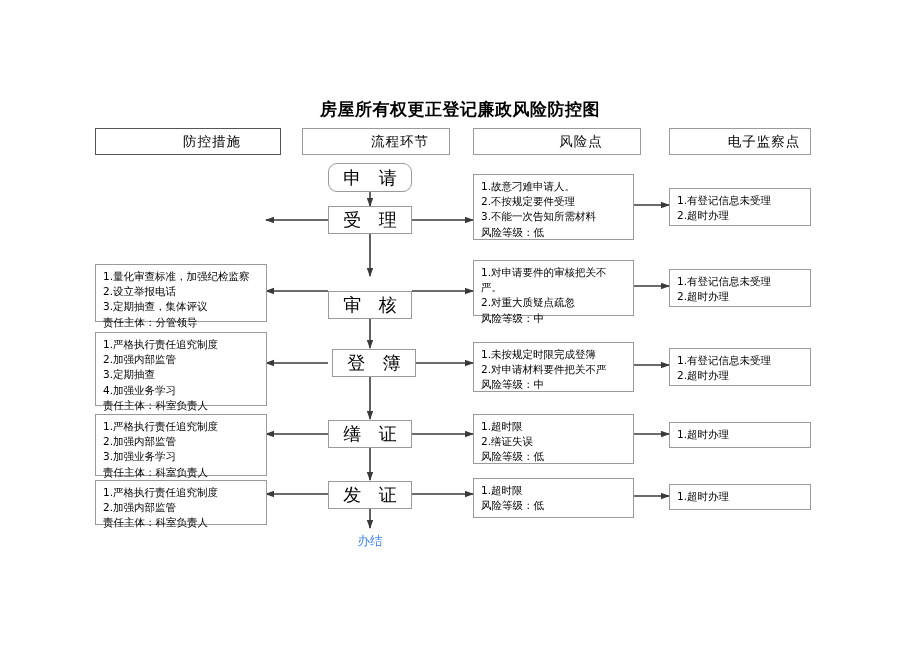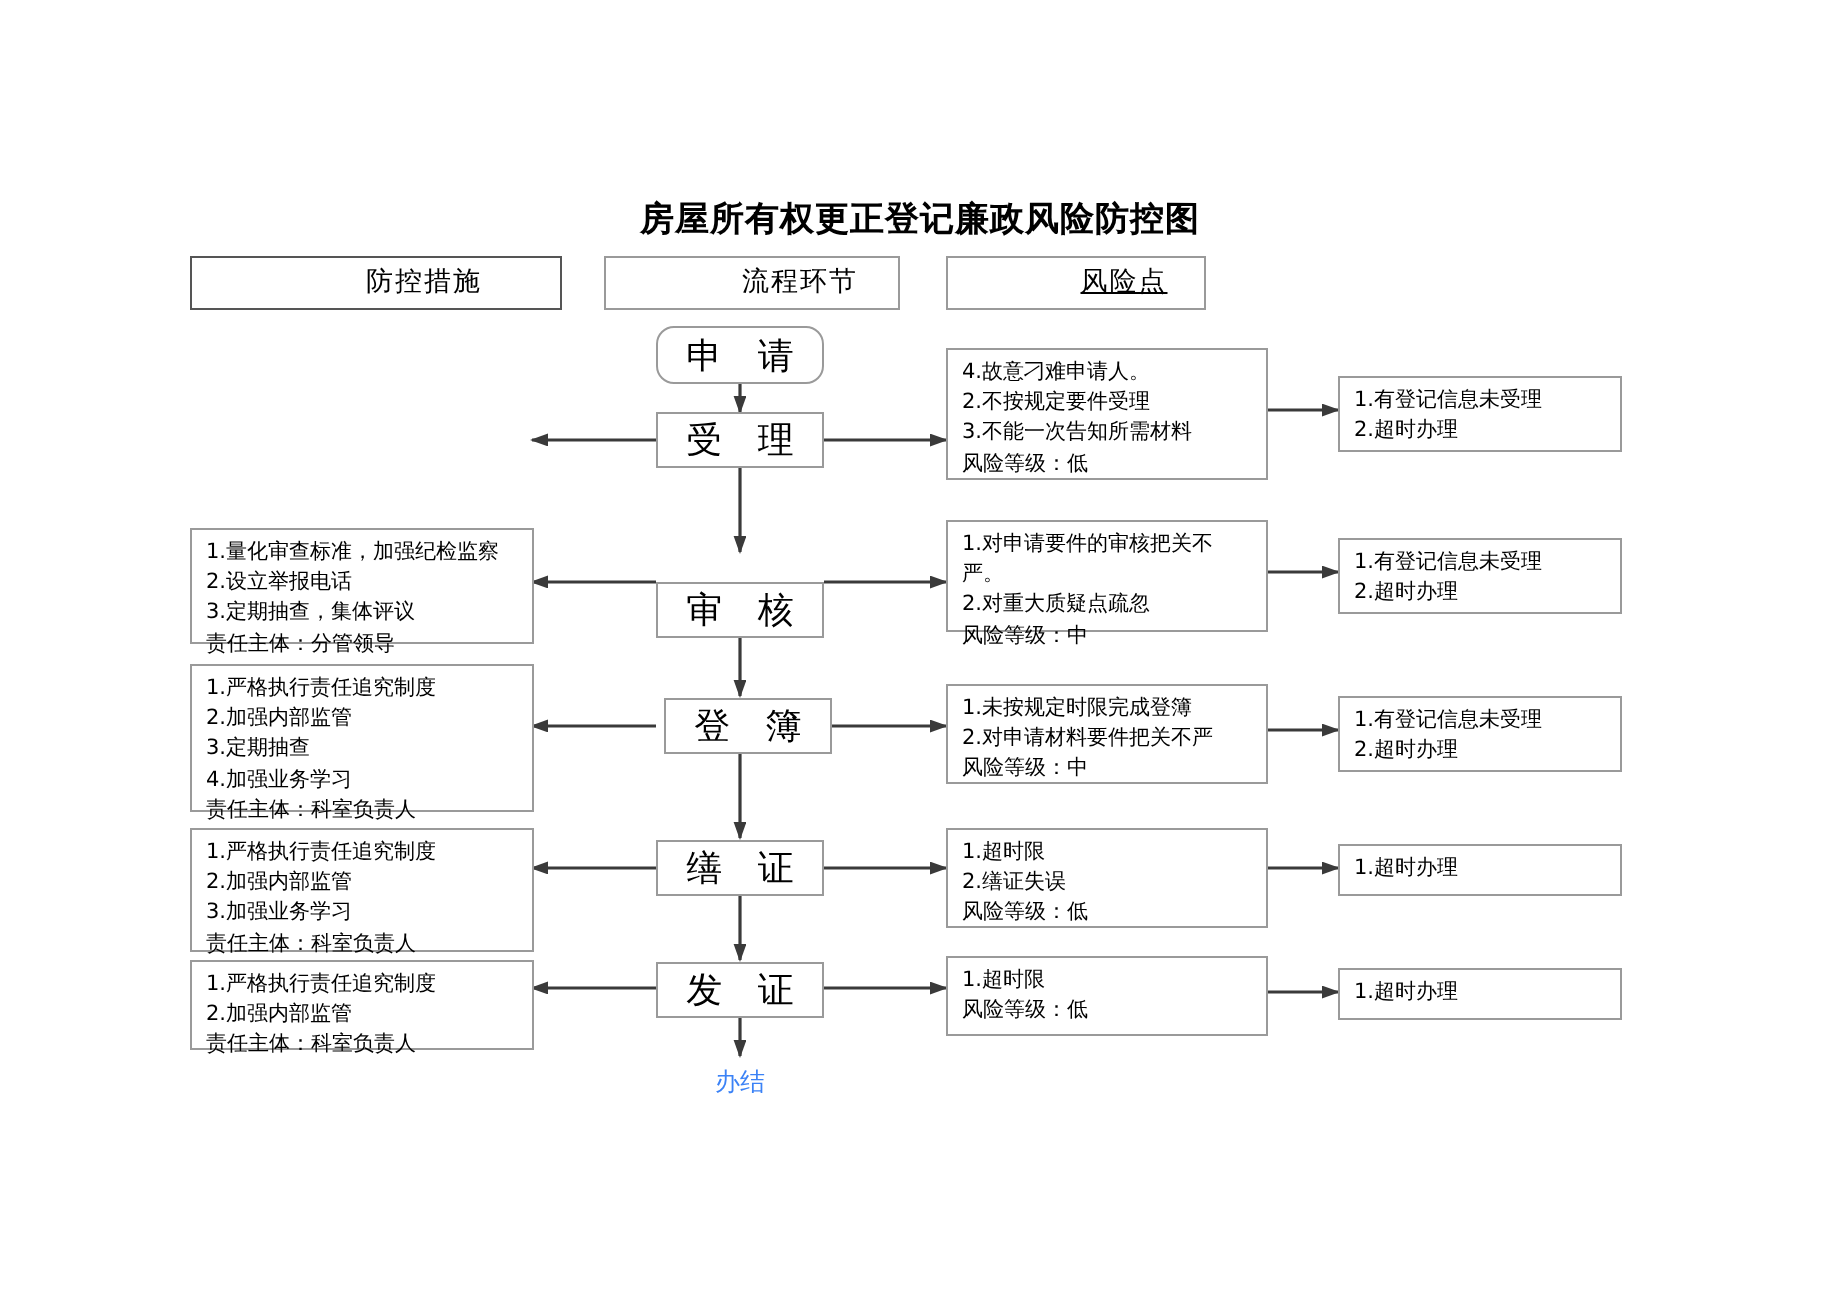--- a/index.html
+++ b/index.html
@@ -96,21 +96,22 @@
 </style>
 </head>
 <body>
 
 <div id="chart-root">
 
   <div class="title">房屋所有权更正登记廉政风险防控图</div>
 
   <div class="hdr strong" style="left:95px; top:128px; width:186px;">防控措施</div>
   <div class="hdr" style="left:302px; top:128px; width:148px;">流程环节</div>
-  <div class="hdr" style="left:473px; top:128px; width:130px;text-decoration:underline;">风险点</div>
+  <div class="hdr" style="left:473px; top:128px; width:168px;">风险点</div>
+  <div class="hdr" style="left:669px; top:128px; width:142px;">电子监察点</div>
 
   <svg class="lines" viewBox="0 0 920 651">
     <defs>
       <marker id="ah" markerWidth="9" markerHeight="9" refX="8" refY="3.2" orient="auto" markerUnits="userSpaceOnUse">
         <path d="M0,0 L9,3.2 L0,6.4 z" fill="#3a3a3a"></path>
       </marker>
     </defs>
     <g stroke="#3a3a3a" stroke-width="1.6" fill="none" marker-end="url(#ah)">
 
       <line x1="370" y1="192" x2="370" y2="206"></line>
@@ -159,21 +160,21 @@
 
   <div class="proc rounded" style="left:328px; top:163px; width:84px; height:29px;">申 请</div>
   <div class="proc" style="left:328px; top:206px; width:84px; height:28px;">受 理</div>
   <div class="proc" style="left:328px; top:291px; width:84px; height:28px;">审 核</div>
   <div class="proc" style="left:332px; top:349px; width:84px; height:28px;">登 簿</div>
   <div class="proc" style="left:328px; top:420px; width:84px; height:28px;">缮 证</div>
   <div class="proc" style="left:328px; top:481px; width:84px; height:28px;">发 证</div>
 
   <div class="endlabel" style="left:328px; top:533px; width:84px;">办结</div>
 
-  <div class="box" style="left:473px; top:174px; width:161px; height:66px;">4.故意刁难申请人。
+  <div class="box" style="left:473px; top:174px; width:161px; height:66px;">1.故意刁难申请人。
 2.不按规定要件受理
 3.不能一次告知所需材料
 风险等级：低</div>
   <div class="box" style="left:473px; top:260px; width:161px; height:56px;">1.对申请要件的审核把关不严。
 2.对重大质疑点疏忽
 风险等级：中</div>
   <div class="box" style="left:473px; top:342px; width:161px; height:50px;">1.未按规定时限完成登簿
 2.对申请材料要件把关不严
 风险等级：中</div>
   <div class="box" style="left:473px; top:414px; width:161px; height:50px;">1.超时限

